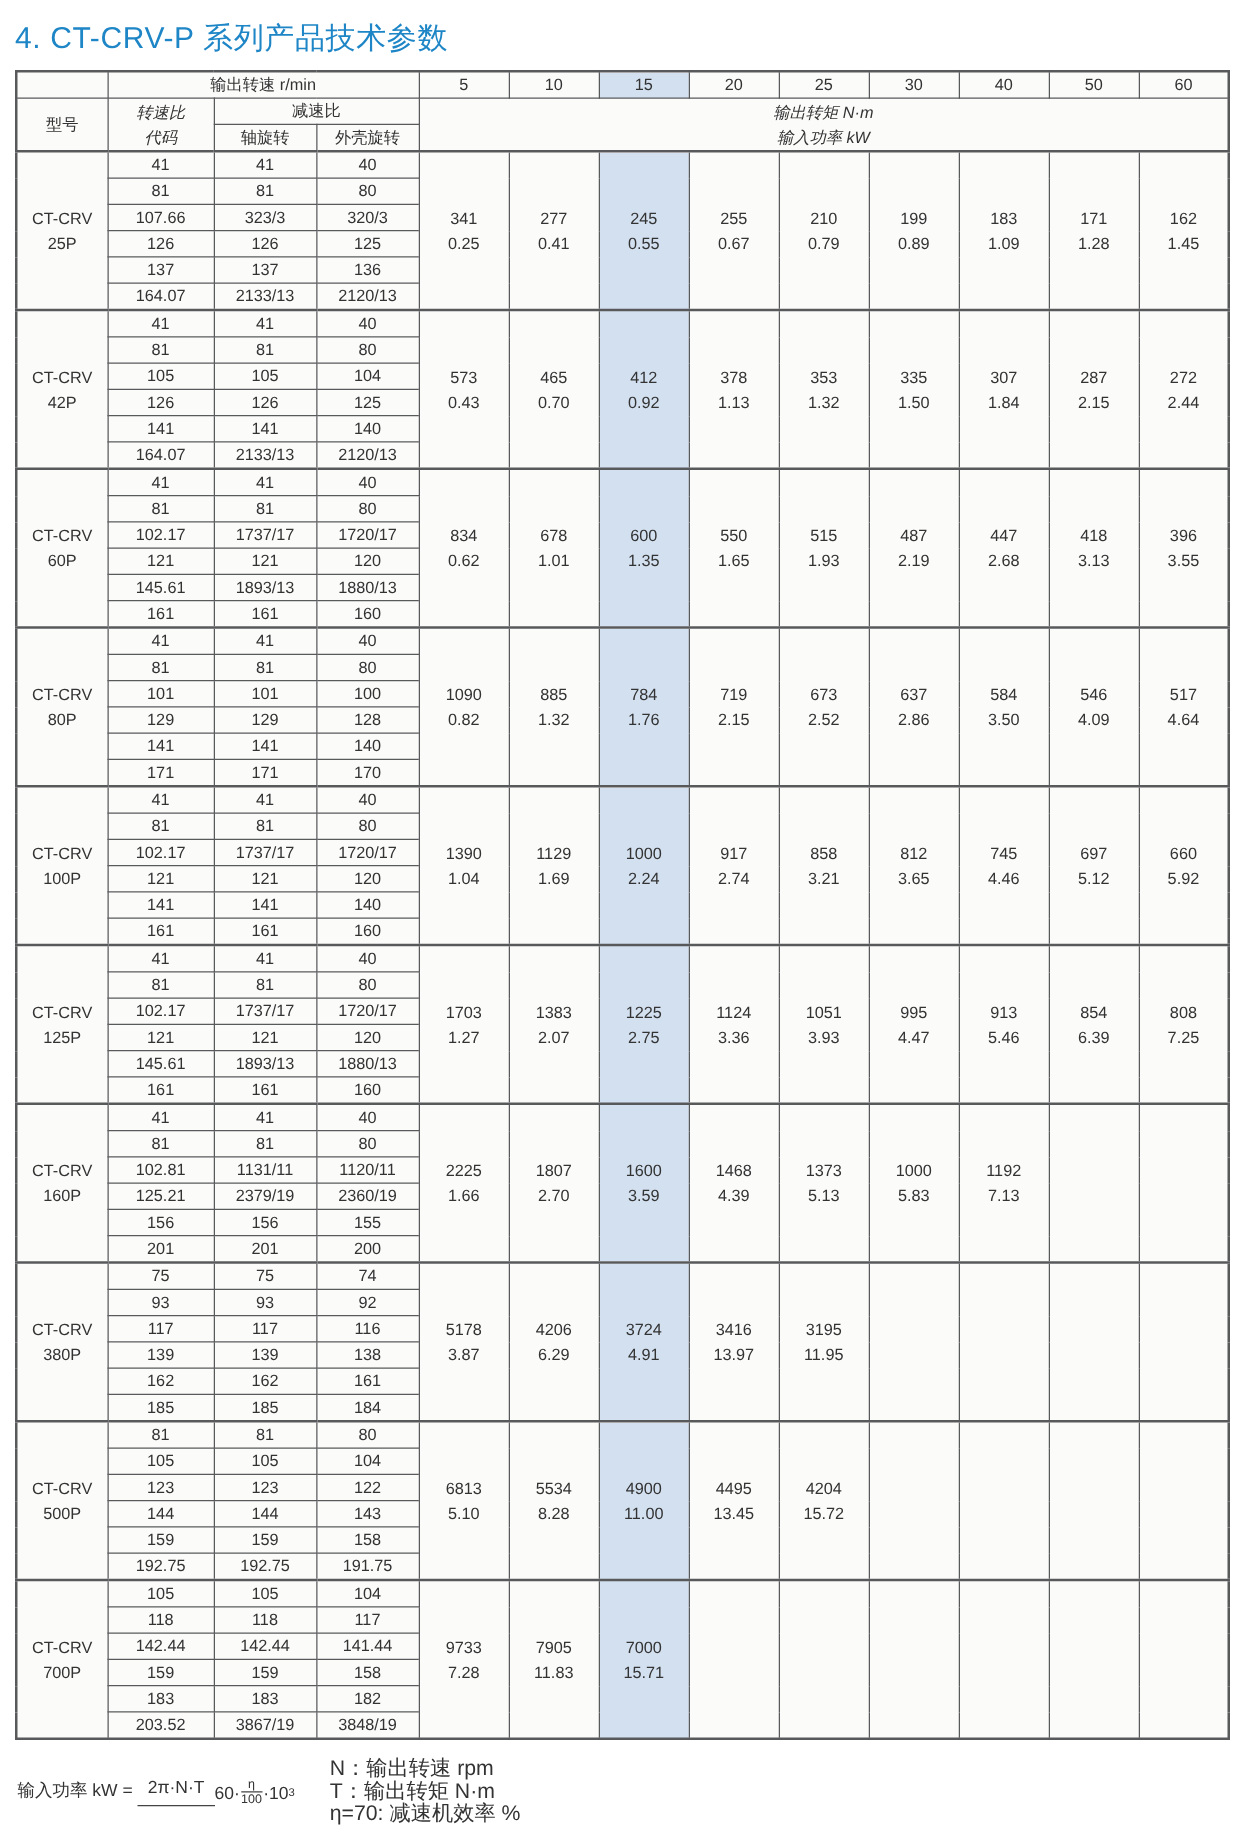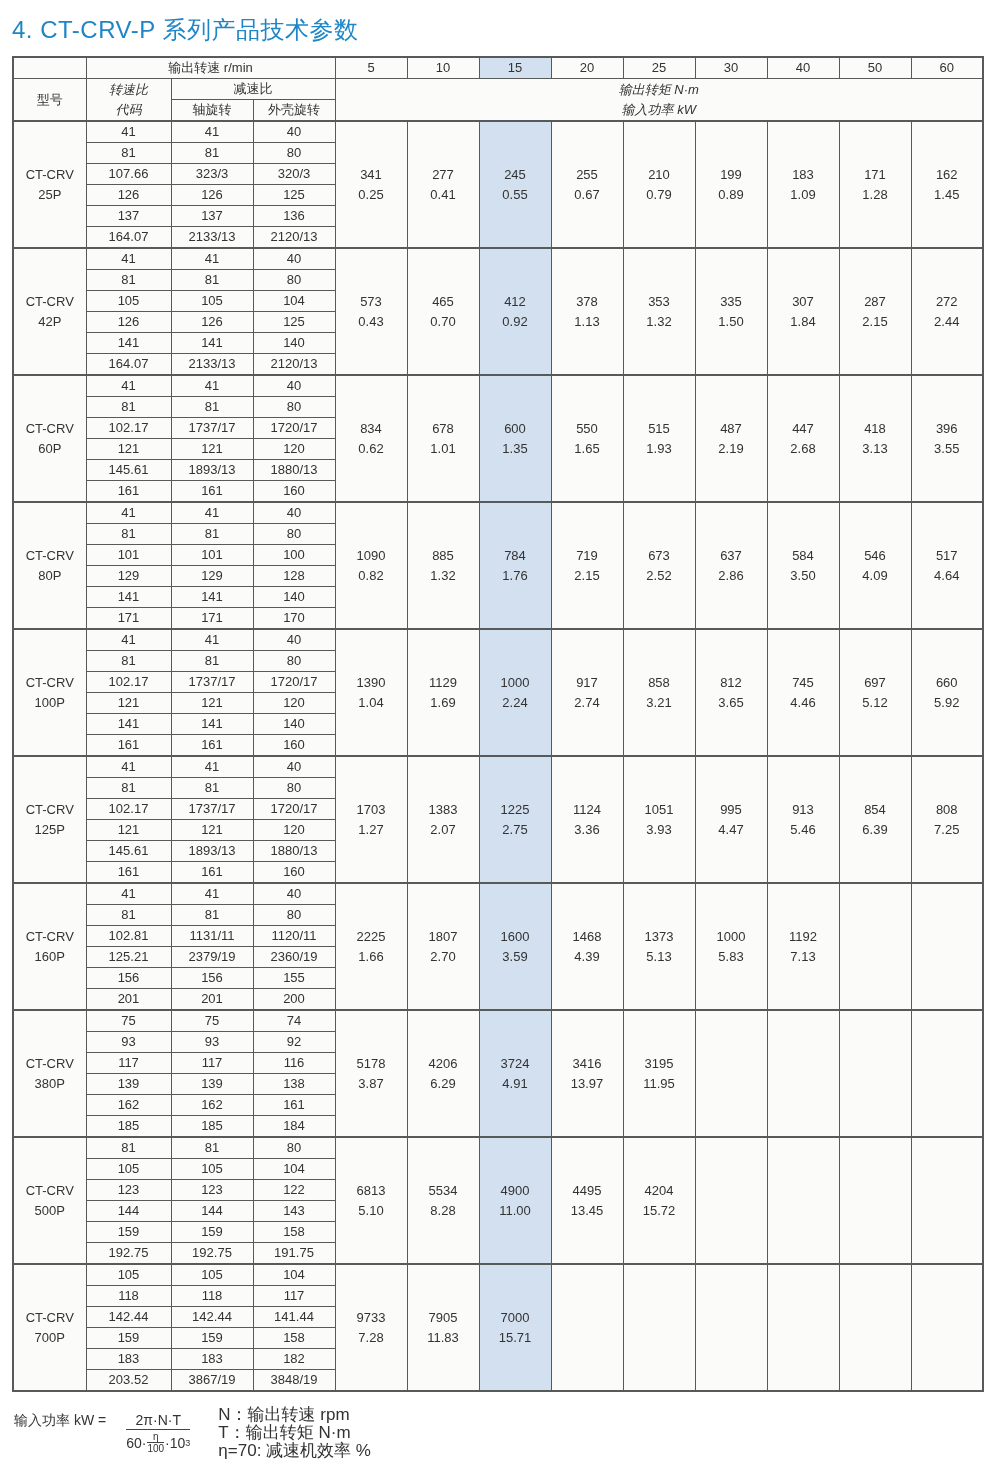--- a/index.html
+++ b/index.html
@@ -24,22 +24,22 @@
   thead th { height:20px; line-height:20px; }
   thead th.two-line { height:auto; line-height:20px;font-style:italic; }
   td.ratio { height:20px; line-height:20px; }
   td.model div { line-height:20px; }
   td.val div { line-height:20px; min-height:20px; }
   .hl { background:#d3e0f0 !important; }
   tr.block-start td, tr.block-start th { border-top:2px solid #58595b; }
   thead tr:last-child th { border-bottom:2px solid #58595b; }
 
   .footer { display:flex; align-items:center; margin:14px 0 0 2px; gap:28px; }
-  .formula { display:flex; align-items:flex-start; font-size:14px; gap:20px; }
-  .frac { display:inline-flex; flex-direction:column; vertical-align:middle; }
+  .formula { display:flex; align-items:center; font-size:14px; gap:4px; }
+  .frac { display:inline-flex; flex-direction:row; vertical-align:middle; }
   .frac .top { border-bottom:1.5px solid #444; text-align:center; padding:0 8px 1px 8px; }
   .frac .bot { display:flex; justify-content:center; align-items:center; padding-top:1px; }
   .frac-sm { display:inline-flex; flex-direction:column; font-size:10px; margin:0 1px; }
   .frac-sm .top-sm { border-bottom:1px solid #444; text-align:center; padding:0 2px; }
   .frac-sm .bot-sm { text-align:center; }
   sup { font-size:9px; }
   .notes { font-size:17px; line-height:18px; }
 </style>
 </head>
 <body>

